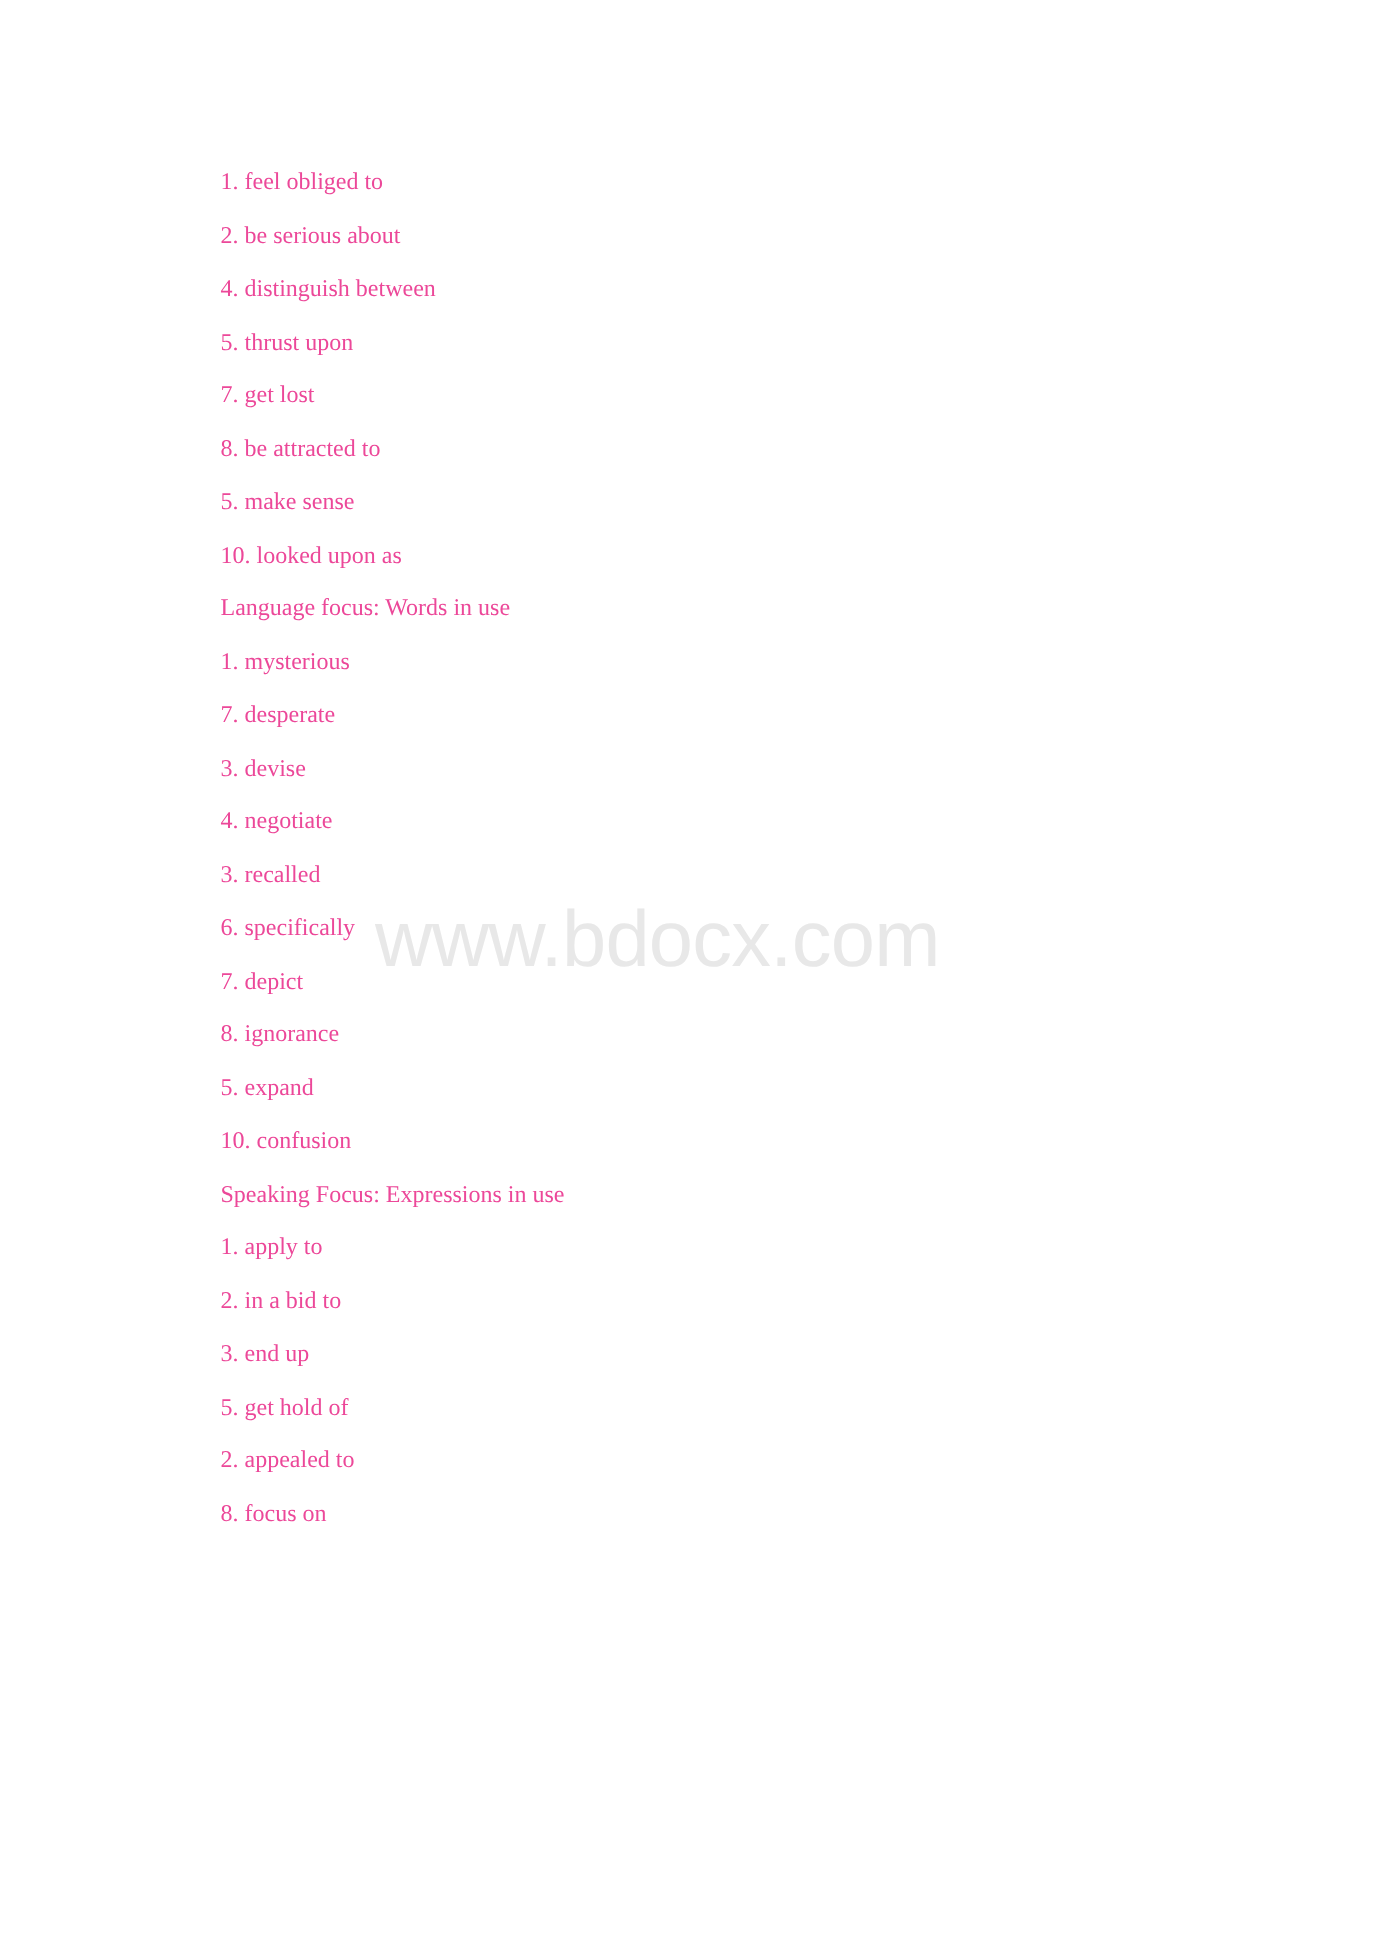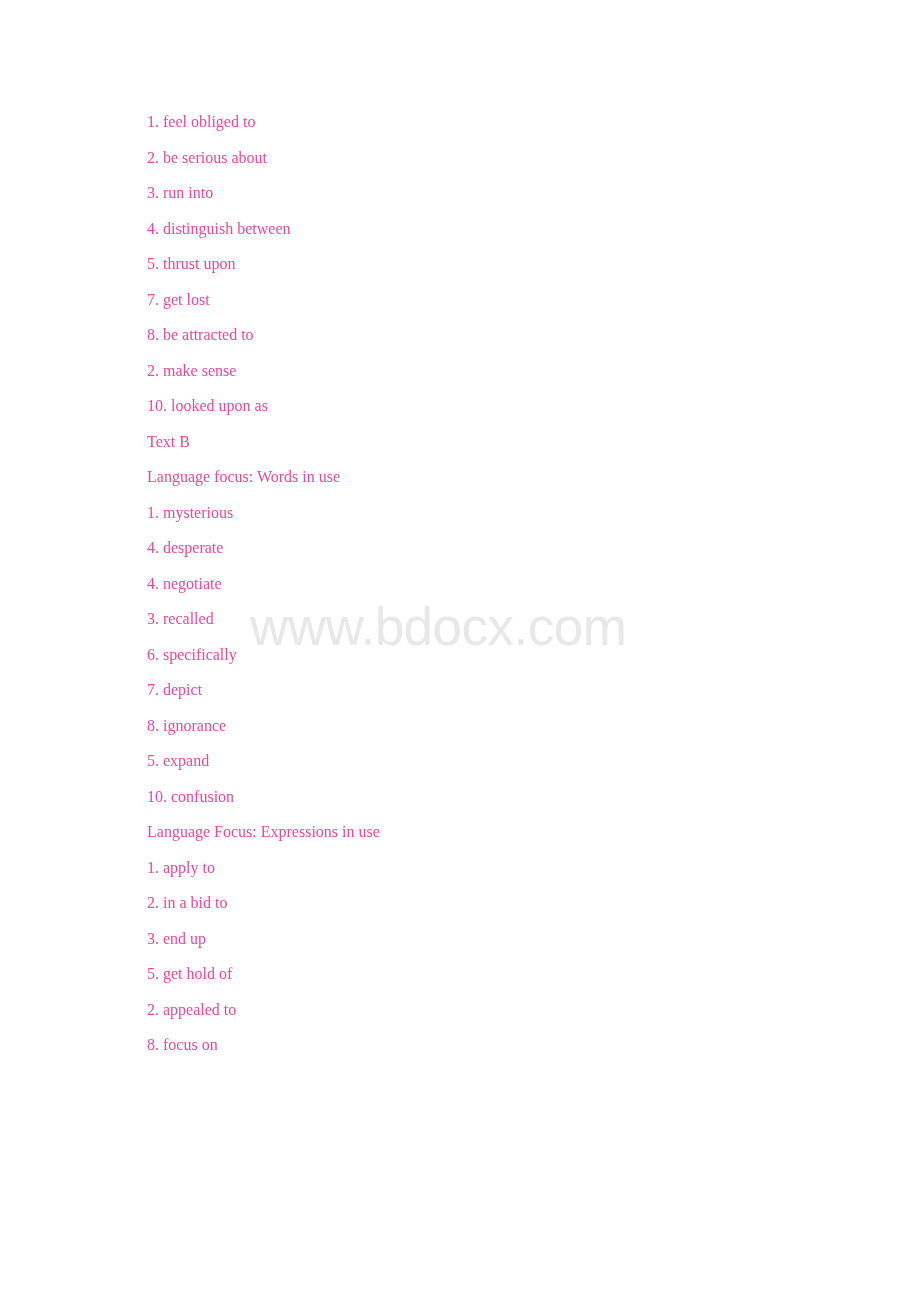--- a/index.html
+++ b/index.html
@@ -51,39 +51,38 @@
 </head>
 <body>
 
 <div class="page">
 
   <div class="watermark">www.bdocx.com</div>
 
   <div class="content">
     <div class="line">1. feel obliged to</div>
     <div class="line">2. be serious about</div>
-    <div class="line">3. run into</div>
     <div class="line">4. distinguish between</div>
     <div class="line">5. thrust upon</div>
     <div class="line">7. get lost</div>
     <div class="line">8. be attracted to</div>
-    <div class="line">2. make sense</div>
+    <div class="line">5. make sense</div>
     <div class="line">10. looked upon as</div>
-    <div class="line">Text B</div>
     <div class="line">Language focus: Words in use</div>
     <div class="line">1. mysterious</div>
-    <div class="line">4. desperate</div>
+    <div class="line">7. desperate</div>
+    <div class="line">3. devise</div>
     <div class="line">4. negotiate</div>
     <div class="line">3. recalled</div>
     <div class="line">6. specifically</div>
     <div class="line">7. depict</div>
     <div class="line">8. ignorance</div>
     <div class="line">5. expand</div>
     <div class="line">10. confusion</div>
-    <div class="line">Language Focus: Expressions in use</div>
+    <div class="line">Speaking Focus: Expressions in use</div>
     <div class="line">1. apply to</div>
     <div class="line">2. in a bid to</div>
     <div class="line">3. end up</div>
     <div class="line">5. get hold of</div>
     <div class="line">2. appealed to</div>
     <div class="line">8. focus on</div>
   </div>
 
 </div>
 

